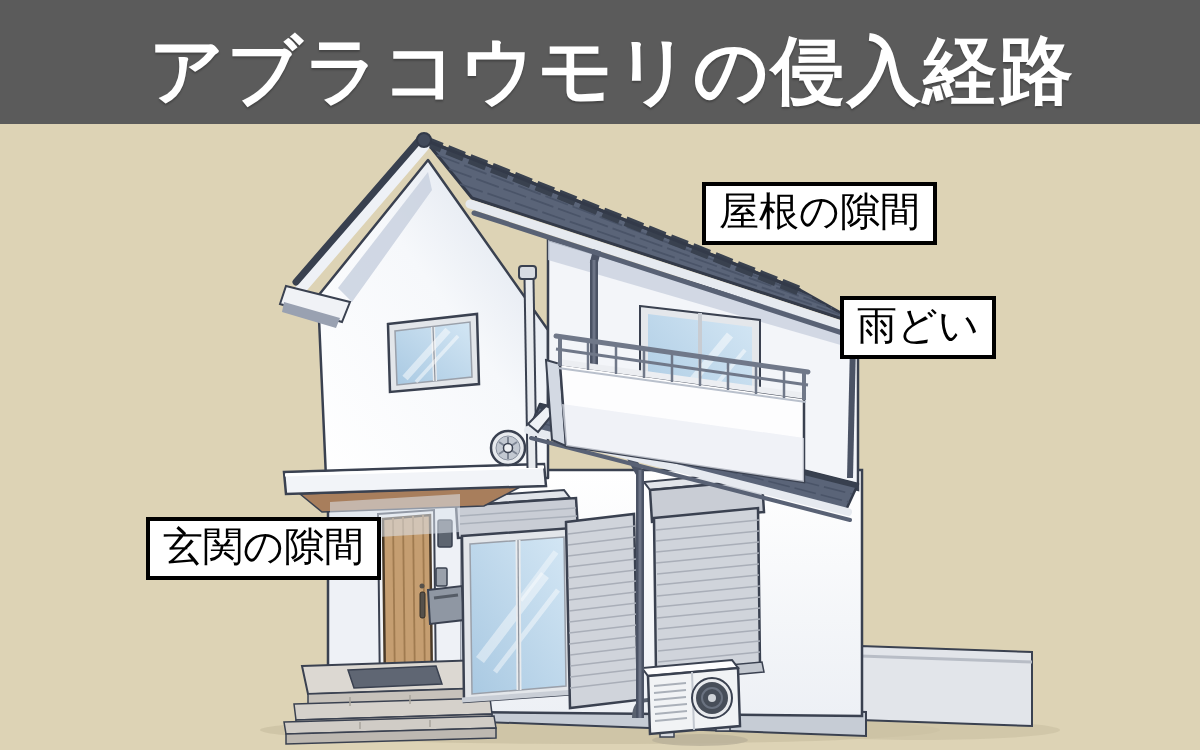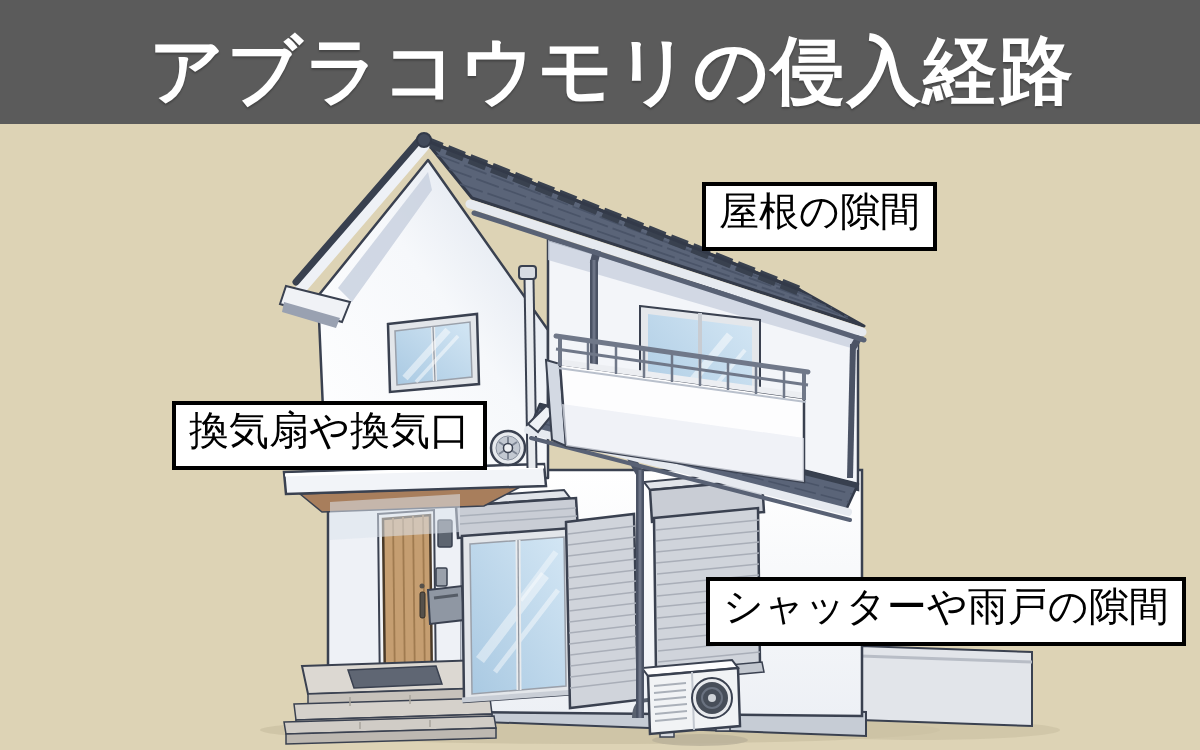--- a/index.html
+++ b/index.html
@@ -13,21 +13,21 @@
   }
   .banner h1{
     margin:12px;width:100%;height:124px;line-height:118px;text-align:center;
     color:#ffffff;font-size:74px;font-weight:900;letter-spacing:2px;
     text-shadow:0 2px 2px rgba(0,0,0,.25);
     font-family:"Liberation Sans",sans-serif;
   }
   .scene-svg{position:absolute;left:0;top:0;width:1200px;height:750px;z-index:1;}
   .lbl{
     position:absolute;z-index:3;background:#ffffff;border:4px solid #000000;
-    color:#000000;font-size:40px;line-height:1.12;padding:3px 13px 13px;
+    color:#000000;font-size:40px;line-height:1.12;padding:3px 13px 7px;
     white-space:nowrap;font-weight:400;
   }
   .lbl-nokishita{left:190px;top:227px}
   .lbl-yane{left:702px;top:182px}
   .lbl-amadoi{left:840px;top:296px}
   .lbl-kanki{left:172px;top:401px}
   .lbl-genkan{left:146px;top:517px}
   .lbl-shutter{left:706px;top:577px}
   .lbl-shitsugaiki{left:736px;top:661px}
 </style>
@@ -301,16 +301,16 @@
       <line x1="474" y1="213" x2="864" y2="340" stroke="#596275" stroke-width="5" stroke-linecap="round"></line>
       <line x1="424" y1="146" x2="300" y2="290" stroke="#eef1f6" stroke-width="11" stroke-linecap="round"></line>
       <line x1="421" y1="138" x2="296" y2="282" stroke="#38404f" stroke-width="7" stroke-linecap="round"></line>
       <polygon points="286,286 350,302 342,322 280,304" fill="#f0f2f6" stroke="#3a4150" stroke-width="2"></polygon>
       <polygon points="284,302 340,318 336,328 282,312" fill="#99a1b1"></polygon>
       <circle cx="424" cy="140" r="7" fill="#434b5c" stroke="#333a49" stroke-width="2"></circle>
     </g>
   </svg>
 
   <div class="lbl lbl-yane">屋根の隙間</div>
-  <div class="lbl lbl-kanki">換気扇や換気口</div>
-  <div class="lbl lbl-shutter">シャッターや雨戸の隙間</div>
+  <div class="lbl lbl-amadoi">雨どい</div>
+  <div class="lbl lbl-genkan">玄関の隙間</div>
 
 </div>
 
 </body></html>

